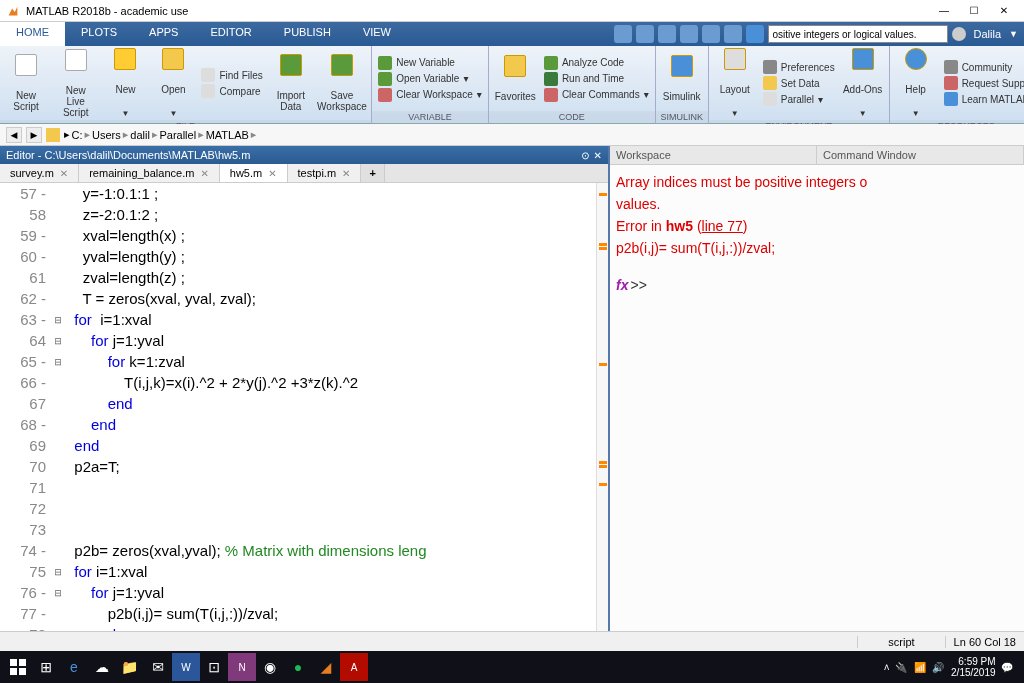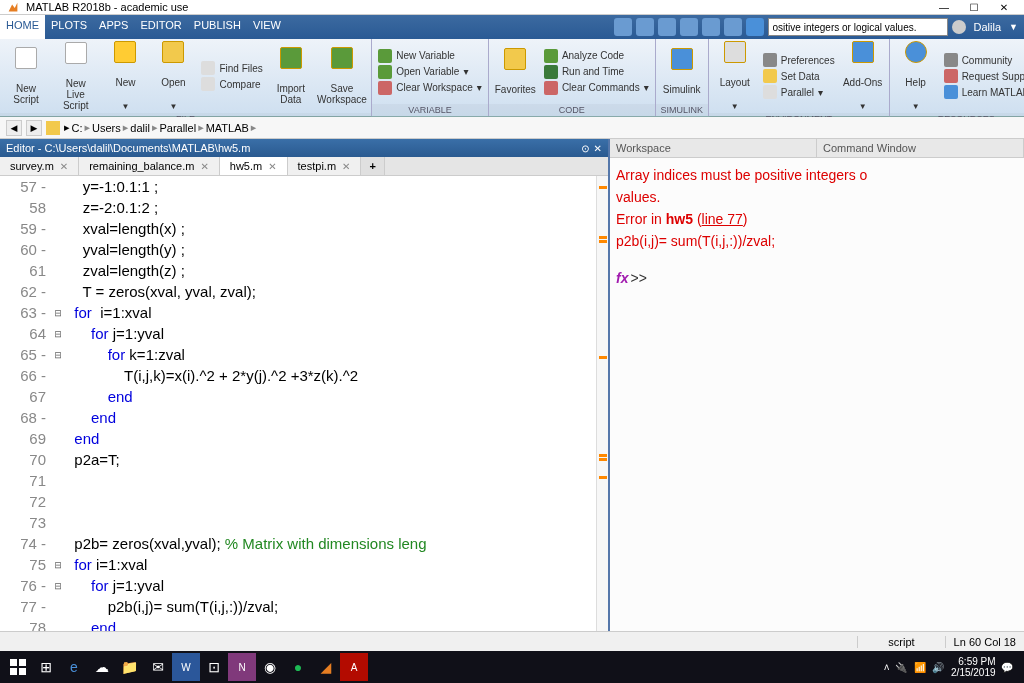--- a/index.html
+++ b/index.html
@@ -1,23 +1,23 @@
 <!DOCTYPE html>
 <html><head>
 <meta charset="utf-8">
 <style>
 * { margin: 0; padding: 0; box-sizing: border-box; font-family: "Segoe UI", Arial, sans-serif; }
 body { width: 1024px; height: 683px; overflow: hidden; background: #f0f0f0; display: flex; flex-direction: column; }
-.title-bar { height: 15px; background: #fff; display: flex; align-items: center; padding: 0 6px; border-bottom: 1px solid #ccc; }
+.title-bar { height: 22px; background: #fff; display: flex; align-items: center; padding: 0 6px; border-bottom: 1px solid #ccc; }
 .title-bar .icon { width: 14px; height: 14px; margin-right: 6px; }
 .title-bar .title { font-size: 11px; flex: 1; }
 .title-bar .win-controls { display: flex; gap: 2px; }
 .title-bar .win-controls div { width: 28px; height: 18px; display: flex; align-items: center; justify-content: center; font-size: 10px; cursor: pointer; }
 .top-strip { background: linear-gradient(#3c6aa0, #2a5a94); height: 24px; display: flex; }
-.tab-btn { padding: 4px 6px; font-size: 11px; color: #fff; cursor: pointer; }
+.tab-btn { padding: 4px 16px; font-size: 11px; color: #fff; cursor: pointer; }
 .tab-btn.active { background: #fff; color: #2a5a94; }
 .top-right { margin-left: auto; display: flex; align-items: center; gap: 4px; padding-right: 6px; }
 .top-right .ticon { width: 18px; height: 18px; background: #6a9bd1; border-radius: 3px; }
 .search-box { width: 180px; height: 18px; font-size: 10px; padding: 0 4px; border: 1px solid #888; }
 .user-name { color: #fff; font-size: 11px; padding: 0 4px; }
 .toolstrip { background: linear-gradient(#eef3f9, #cedff0); height: 78px; display: flex; border-bottom: 1px solid #8aa; }
 .ts-group { display: flex; flex-direction: column; border-right: 1px solid #aac; }
 .ts-row { display: flex; flex: 1; align-items: center; padding: 2px 6px; gap: 8px; }
 .ts-item-v { display: flex; flex-direction: column; align-items: center; gap: 14px; cursor: pointer; font-size: 10px; color: #333; min-width: 40px; }
 .ts-item-v .icon { width: 22px; height: 22px; background: #ffcc33; border: 1px solid #cc9900; border-radius: 2px; }

